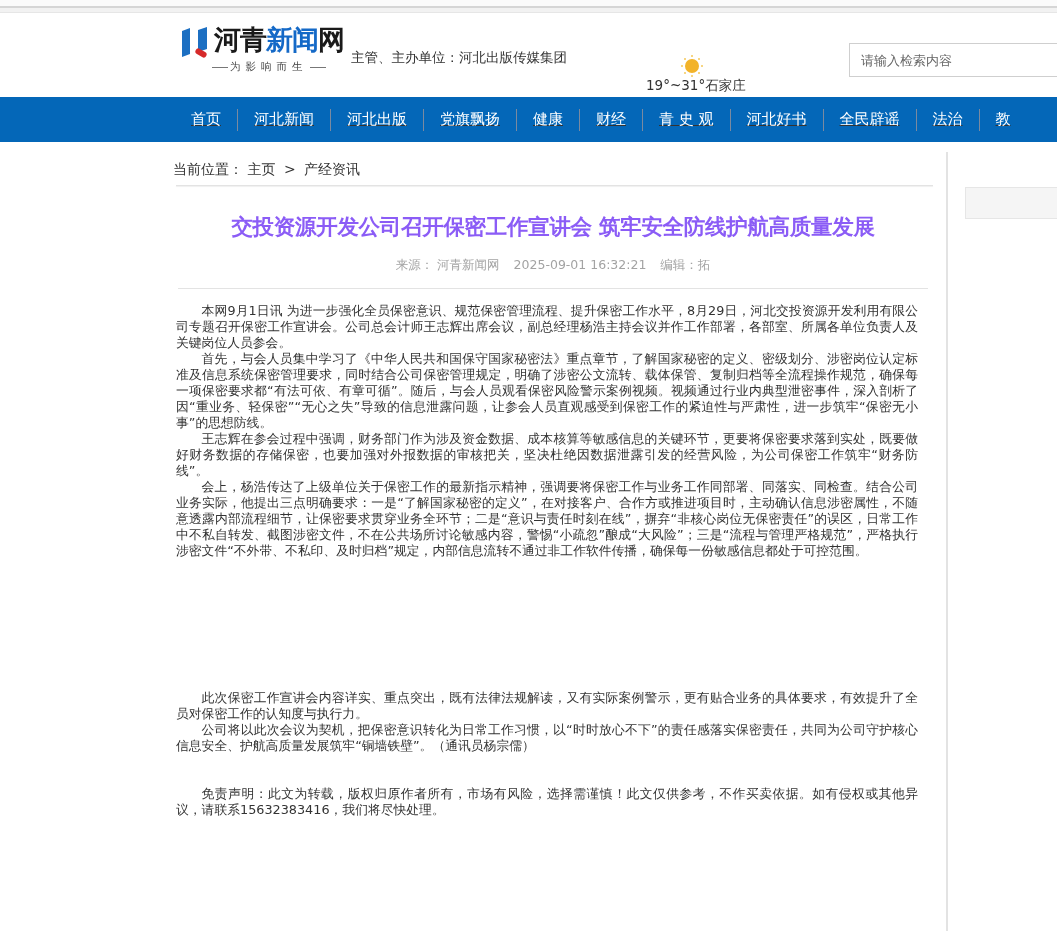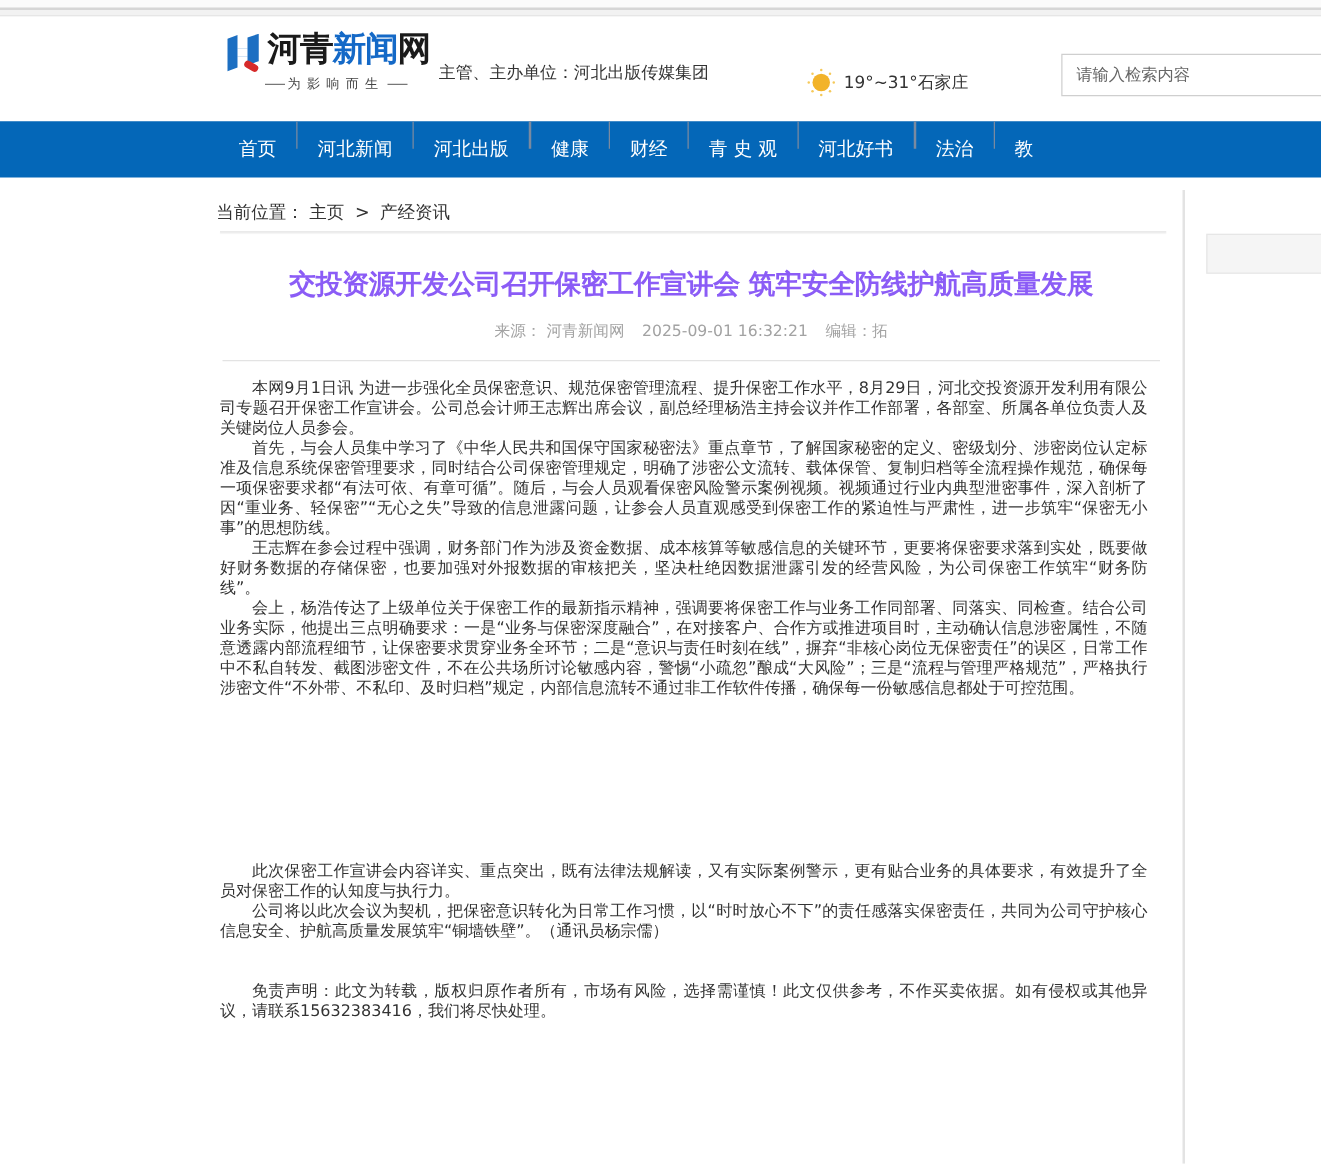--- a/index.html
+++ b/index.html
@@ -14,33 +14,33 @@
   .header { position: absolute; left: 0; top: 13px; width: 1047px; height: 84px; }
   .logo { position: absolute; left: 178px; top: 10px; width: 180px; height: 50px; }
   .logo-mark { position: absolute; left: 2px; top: 4px; width: 30px; height: 32px; }
   .logo-title { position: absolute; left: 36px; top: 0px; font-size: 27px; font-weight: bold; letter-spacing: -1px; white-space: nowrap; line-height: 34px; }
   .logo-title .dark { color: #1a1a1a; }
   .logo-title .blue { color: #1469c7; }
   .logo-slogan { position: absolute; left: 32px; top: 37px; font-size: 10.5px; color: #444; letter-spacing: 5px; white-space: nowrap; }
   .logo-slogan .dash { display: inline-block; width: 16px; height: 1px; background: #777; vertical-align: middle; margin: 0 2px; }
   .sponsor { position: absolute; left: 351px; top: 36px; font-size: 13.5px; color: #333; white-space: nowrap; }
 
-  .weather { position: absolute; left: 646px; top: 42px; display: flex; align-items: center; font-size: 13.5px; color: #333; }
+  .weather { position: absolute; left: 646px; top: 42px; display: flex; align-items: center; font-size: 13.5px; color: #333; flex-direction: column; }
   .sun { width: 22px; height: 22px; position: relative; margin-right: 7px; }
   .sun .core { position: absolute; left: 4px; top: 4px; width: 14px; height: 14px; border-radius: 50%; background: #f2b32a; }
   .sun .ray { position: absolute; width: 2px; height: 2px; background: #f5c95a; border-radius: 50%; }
 
   .search { position: absolute; left: 849px; top: 30px; width: 220px; height: 34px; border: 1px solid #cfcfcf; background: #fff; }
   .search input { width: 100%; height: 100%; border: none; outline: none; padding-left: 11px; font-size: 13px; color: #333; font-family: "DejaVu Sans", sans-serif; background: transparent; }
   .search input::placeholder { color: #666; }
 
   
   .nav { position: absolute; left: 0; top: 97px; width: 1057px; height: 45px; background: #0467b8; overflow: hidden; }
   .nav ul { list-style: none; position: absolute; left: 175px; top: 0; height: 45px; display: flex; align-items: center; white-space: nowrap; }
-  .nav li { display: flex; align-items: flex-start; height: 45px; }
+  .nav li { display: flex; align-items: center; height: 45px; text-decoration: underline; }
   .nav a { color: #fff; font-size: 15px; text-decoration: none; padding: 0 16px; display: block; line-height: 45px; }
   .nav .sep { width: 1px; height: 22px; background: #7a8aa0; }
 
   
   .main { position: absolute; left: 173px; top: 142px; width: 760px; }
   .breadcrumb { position: absolute; left: 0; top: 19px; font-size: 14px; color: #333; white-space: nowrap; }
   .breadcrumb a { color: #333; text-decoration: none; }
   .breadcrumb .crumb-sep { margin: 0 4px; }
   .bc-line { position: absolute; left: 3px; top: 43px; width: 757px; height: 1px; background: #e3e3e3; box-shadow: 0 1px 1px #eee; }
 
@@ -114,20 +114,23 @@
     <li>
         <span class="sep"></span>
       </li>
     <li>
         <a>河北出版</a>
       </li>
     <li>
         <span class="sep"></span>
       </li>
     <li>
+        <a>党旗飘扬</a>
+      </li>
+    <li>
         <span class="sep"></span>
       </li>
     <li>
         <a>健康</a>
       </li>
     <li>
         <span class="sep"></span>
       </li>
     <li>
         <a>财经</a>
@@ -139,20 +142,23 @@
         <a>青 史 观</a>
       </li>
     <li>
         <span class="sep"></span>
       </li>
     <li>
         <a>河北好书</a>
       </li>
     <li>
         <span class="sep"></span>
+      </li>
+    <li>
+        <a>全民辟谣</a>
       </li>
     <li>
         <span class="sep"></span>
       </li>
     <li>
         <a>法治</a>
       </li>
     <li>
         <span class="sep"></span>
       </li>
@@ -176,21 +182,21 @@
     <span>来源：  河青新闻网</span>
     <span>2025-09-01 16:32:21</span>
     <span>编辑：拓</span>
   </div>
   <div class="title-line"></div>
 
   <div class="article">
     <p>本网9月1日讯 为进一步强化全员保密意识、规范保密管理流程、提升保密工作水平，8月29日，河北交投资源开发利用有限公司专题召开保密工作宣讲会。公司总会计师王志辉出席会议，副总经理杨浩主持会议并作工作部署，各部室、所属各单位负责人及关键岗位人员参会。</p>
     <p>首先，与会人员集中学习了《中华人民共和国保守国家秘密法》重点章节，了解国家秘密的定义、密级划分、涉密岗位认定标准及信息系统保密管理要求，同时结合公司保密管理规定，明确了涉密公文流转、载体保管、复制归档等全流程操作规范，确保每一项保密要求都“有法可依、有章可循”。随后，与会人员观看保密风险警示案例视频。视频通过行业内典型泄密事件，深入剖析了因“重业务、轻保密”“无心之失”导致的信息泄露问题，让参会人员直观感受到保密工作的紧迫性与严肃性，进一步筑牢“保密无小事”的思想防线。</p>
     <p>王志辉在参会过程中强调，财务部门作为涉及资金数据、成本核算等敏感信息的关键环节，更要将保密要求落到实处，既要做好财务数据的存储保密，也要加强对外报数据的审核把关，坚决杜绝因数据泄露引发的经营风险，为公司保密工作筑牢“财务防线”。</p>
-    <p>会上，杨浩传达了上级单位关于保密工作的最新指示精神，强调要将保密工作与业务工作同部署、同落实、同检查。结合公司业务实际，他提出三点明确要求：一是“业务与保密深度融合”，在对接客户、合作方或推进项目时，主动确认信息涉密属性，不随意透露内部流程细节，让保密要求贯穿业务全环节；二是“意识与责任时刻在线”，摒弃“非核心岗位无保密责任”的误区，日常工作中不私自转发、截图涉密文件，不在公共场所讨论敏感内容，警惕“小疏忽”酿成“大风险”；三是“流程与管理严格规范”，严格执行涉密文件“不外带、不私印、及时归档”规定，内部信息流转不通过非工作软件传播，确保每一份敏感信息都处于可控范围。</p>
+    <p>会上，杨浩传达了上级单位关于保密工作的最新指示精神，强调要将保密工作与业务工作同部署、同落实、同检查。结合公司业务实际，他提出三点明确要求：一是“了解国家秘密的定义”，在对接客户、合作方或推进项目时，主动确认信息涉密属性，不随意透露内部流程细节，让保密要求贯穿业务全环节；二是“意识与责任时刻在线”，摒弃“非核心岗位无保密责任”的误区，日常工作中不私自转发、截图涉密文件，不在公共场所讨论敏感内容，警惕“小疏忽”酿成“大风险”；三是“流程与管理严格规范”，严格执行涉密文件“不外带、不私印、及时归档”规定，内部信息流转不通过非工作软件传播，确保每一份敏感信息都处于可控范围。</p>
     <div class="gap-large"></div>
     <p>此次保密工作宣讲会内容详实、重点突出，既有法律法规解读，又有实际案例警示，更有贴合业务的具体要求，有效提升了全员对保密工作的认知度与执行力。</p>
     <p>公司将以此次会议为契机，把保密意识转化为日常工作习惯，以“时时放心不下”的责任感落实保密责任，共同为公司守护核心信息安全、护航高质量发展筑牢“铜墙铁壁”。（通讯员杨宗儒）</p>
     <div class="gap-medium"></div>
     <p>免责声明：此文为转载，版权归原作者所有，市场有风险，选择需谨慎！此文仅供参考，不作买卖依据。如有侵权或其他异议，请联系15632383416，我们将尽快处理。</p>
   </div>
 </main>
 
 <div class="sidebar-divider"></div>
 <div class="sidebar-box"></div>

